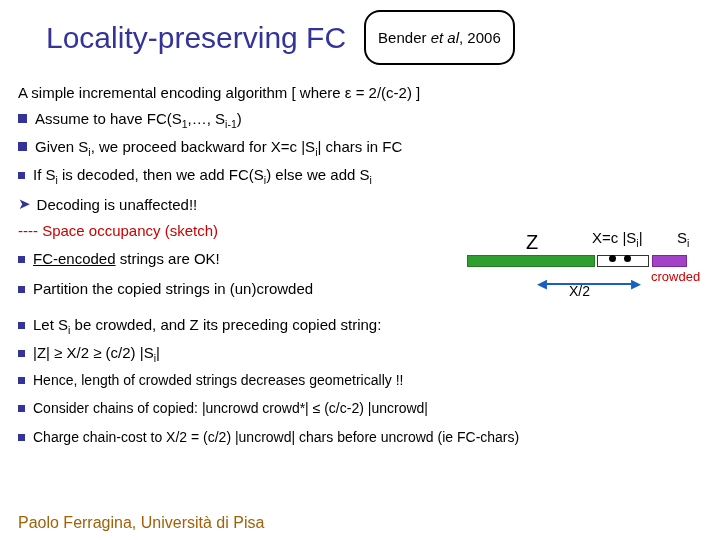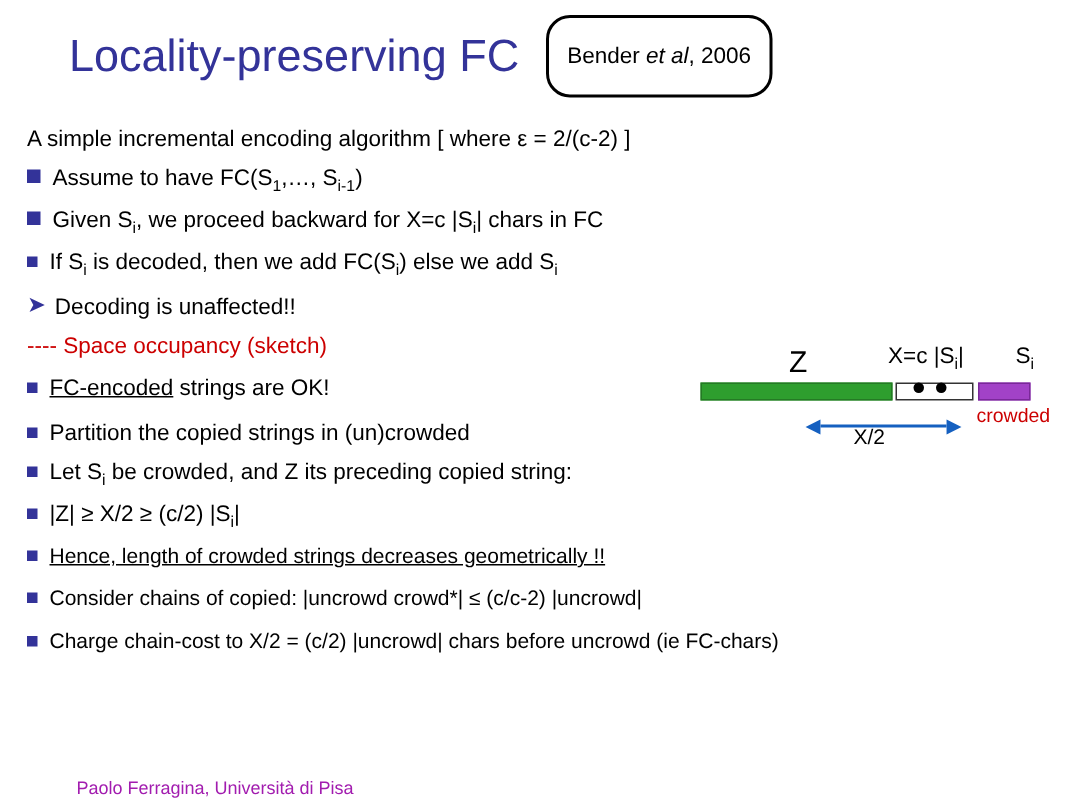--- a/index.html
+++ b/index.html
@@ -18,30 +18,30 @@
   }
   .badge {
     border: 2px solid #000; border-radius: 16px;
     padding: 17px 12px; font-size: 15px;
   }
   .badge em { font-style: italic; }
   .body { color: #000; line-height: 1.6; font-size: 15px;}
   .lvl0 { margin: 0 0 0 0; }
   .lvl1 { margin-left: 28px; }
   .lvl2 { margin-left: 56px; }
-  .lvl3 { margin-left: 70px; text-decoration: underline; }
+  .lvl3 { margin-left: 70px; }
   .sq { display:inline-block; width:9px; height:9px; background:#333399; margin-right:8px; vertical-align: 1px;}
   .sq.sm { width:7px; height:7px; }
   .arrowb { display:inline-block; margin-right:6px; color:#333399; font-size:15px; vertical-align:1px;}
   .u { text-decoration: underline; text-align: right; }
   .sketch { color:#cc0000; margin-top:6px;}
   .li { margin: 2px 0; }
   .footer {
     position:absolute; left:18px; bottom:8px;
-    font-size:12px; color:#a21caf;margin-left:33px;
+    font-size:16px; color:#a16207;
   }
   sub { font-size: 0.7em; vertical-align: sub; }
 
   .diag { position:absolute; left:467px; top:233px; width:240px; height:65px; }
   .z   { position:absolute; left:59px; top:-2px; font-size:20px; }
   .lbl-x { position:absolute; left:125px; top:-4px; font-size:15px; white-space:nowrap; }
   .lbl-si{ position:absolute; left:210px; top:-4px; font-size:15px; }
   .bar-green { position:absolute; left:0; top:22px; width:128px; height:12px;
     background:#2e9e2e; border:1px solid #247a24; }
   .bar-white { position:absolute; left:130px; top:22px; width:52px; height:12px;
@@ -89,21 +89,21 @@
   <div class="lvl0 li sketch">---- Space occupancy (sketch)</div>
 
   <div class="lvl1 li" style="margin-top:4px;">
     <span class="sq sm"></span><span class="u">FC-encoded</span><span> strings are OK!</span>
   </div>
 
   <div class="lvl1 li" style="margin-top:6px;">
     <span class="sq sm"></span><span>Partition the copied strings in (un)crowded</span>
   </div>
 
-  <div class="lvl1 li" style="margin-top:2px;">
+  <div class="lvl1 li" style="margin-top:12px;">
     <span class="sq sm"></span><span>Let S</span><sub>i</sub><span> be crowded, and Z its preceding copied string:</span>
   </div>
 
   <div class="lvl2 li">
     <span class="sq sm"></span><span>|Z| ≥ X/2 ≥ (c/2) |S</span><sub>i</sub><span>|</span>
   </div>
 
   <div class="lvl3 li" style="font-size:14px;">
     <span class="sq sm"></span><span>Hence, length of crowded strings decreases geometrically !!</span>
   </div>

